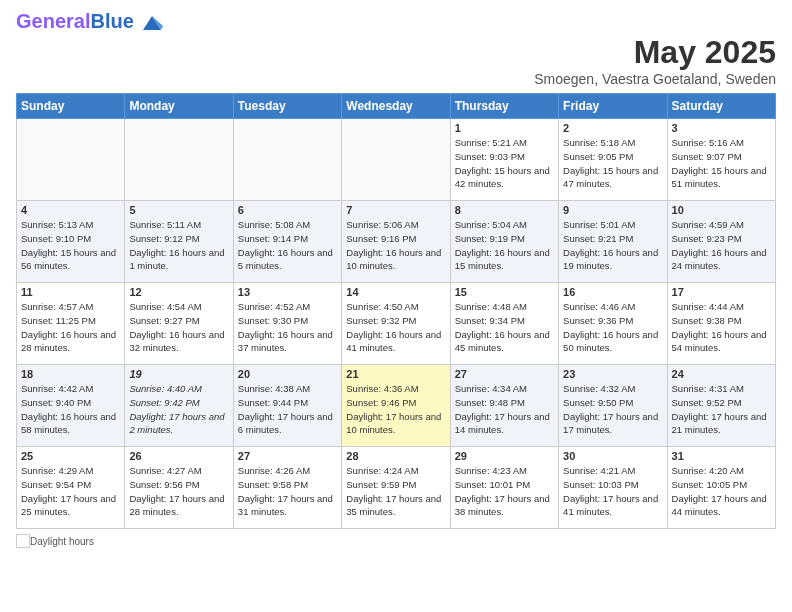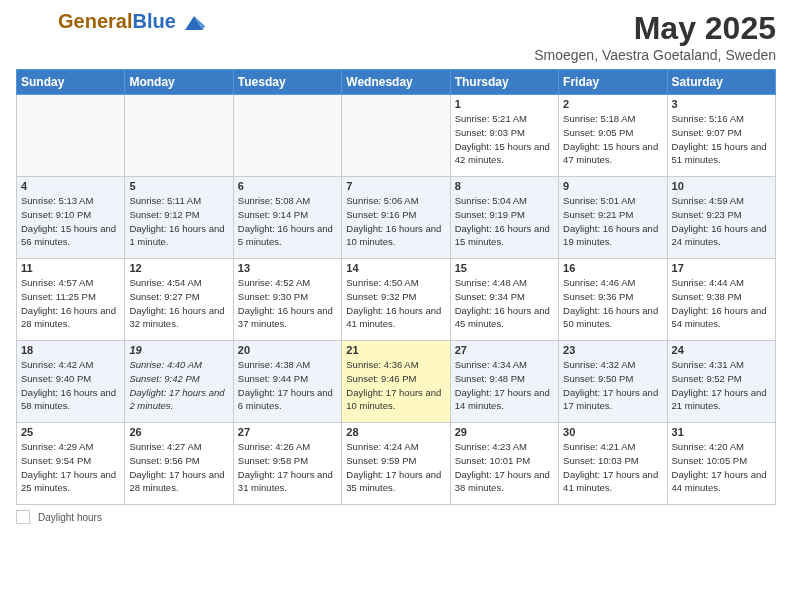--- a/index.html
+++ b/index.html
@@ -20,20 +20,21 @@
       justify-content: space-between;
       align-items: flex-start;
       margin-bottom: 6px;
     }
     .logo {
       display: flex;
       align-items: center;
     }
     .title-block {
       text-align: right;
+      margin-top: 24px;
     }
     .month-title {
       font-size: 32px;
       font-weight: bold;
       color: #333;
     }
     .subtitle {
       font-size: 14px;
       color: #555;
     }
@@ -77,38 +78,38 @@
       font-size: 9.5px;
       color: #333;
       line-height: 1.45;
     }
     .footer {
       margin-top: 5px;
       font-size: 10px;
       color: #555;
       display: flex;
       align-items: center;
-      gap: 8px;
+      gap: 0;
     }
     .footer-box {
       width: 14px;
       height: 14px;
       background: #fff;
       border: 1px solid #ccc;
       display: inline-block;
     }
   </style>
 </head>
 <body>
 
 <div class="page">
   <div class="header">
     <div class="logo">
       <div style="font-size:20px;font-weight:bold;line-height:1.1;">
-        <span style="color:#a16207;margin-left:42px;">General</span><span style="color:#2a6bbf;">Blue</span>
+        <span style="color:#8b5cf6;">General</span><span style="color:#2a6bbf;">Blue</span>
         <svg width="22" height="22" viewBox="0 0 22 22" style="vertical-align:middle;margin-left:2px;">
           <polygon points="2,18 11,4 20,18" fill="#2a6bbf"></polygon>
           <polygon points="11,4 20,18 22,14" fill="#5599dd"></polygon>
         </svg>
       </div>
     </div>
     <div class="title-block">
       <div class="month-title">May 2025</div>
       <div class="subtitle">Smoegen, Vaestra Goetaland, Sweden</div>
     </div>

